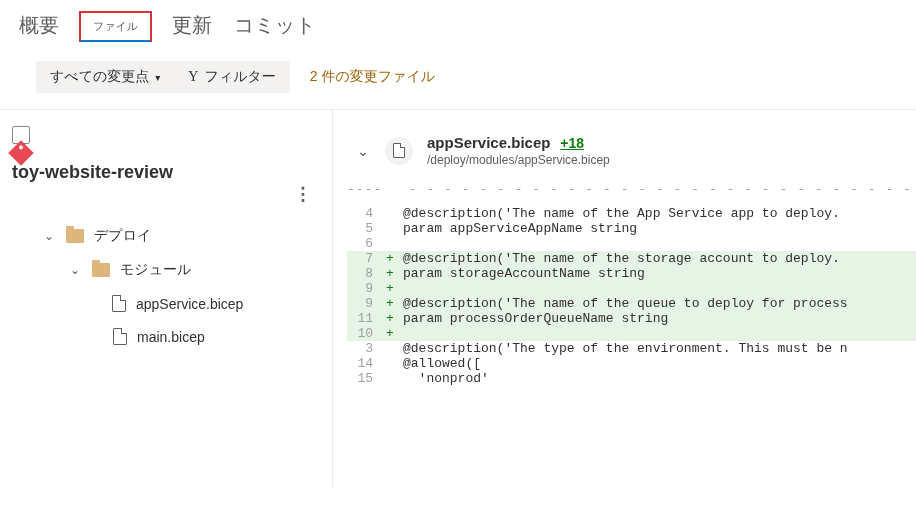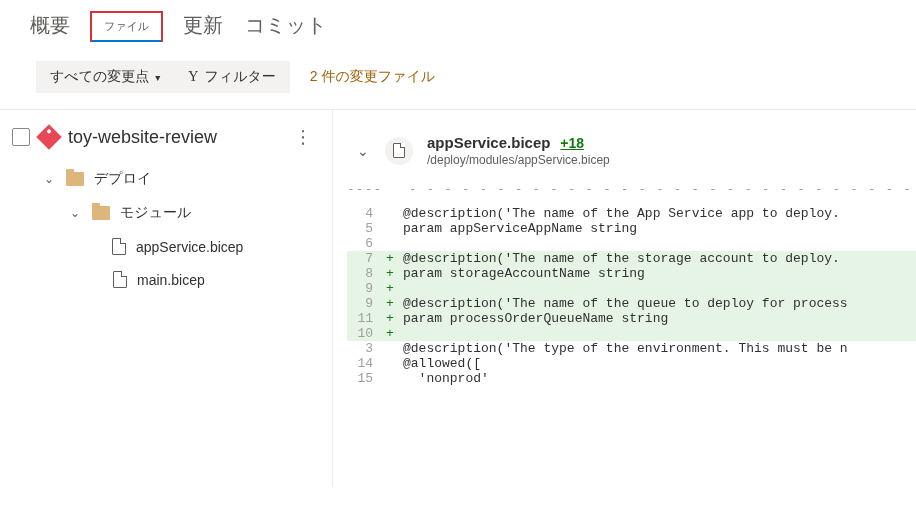--- a/index.html
+++ b/index.html
@@ -8,21 +8,21 @@
     font-size: 14px;
     color: #323130;
     background: #ffffff;
     width: 916px;
     height: 507px;
     overflow: hidden;
   }
   .tabs {
     display: flex;
     align-items: center;
-    padding: 8px 28px 4px;
+    padding: 8px 17px 4px;
     gap: 18px;
     font-size: 20px;
     color: #605e5c;
   }
   .tab { cursor: pointer; padding: 4px 2px 6px; position: relative; }
   .tab.active::after {
     content: "";
     position: absolute;
     left: 0; right: 0; bottom: -2px;
     height: 2px;
@@ -57,24 +57,25 @@
   .divider { border-top: 1px solid #edebe9; }
   .body-area { display: flex; height: calc(100% - 130px); }
   .sidebar {
     width: 333px;
     flex-shrink: 0;
     border-right: 1px solid #edebe9;
     padding-top: 16px;
   }
   .sidebar-header {
     display: flex;
-    align-items: center;
+    align-items: flex-start;
     padding: 0 12px 14px;
     font-size: 18px;
-    font-weight: 400;
+    font-weight: 700;
+    flex-direction: column;
   }
   .checkbox {
     width: 18px; height: 18px;
     border: 1px solid #8a8886;
     border-radius: 2px;
     margin-right: 10px;
   }
   .repo-icon {
     width: 18px; height: 18px;
     background: #e74856;

